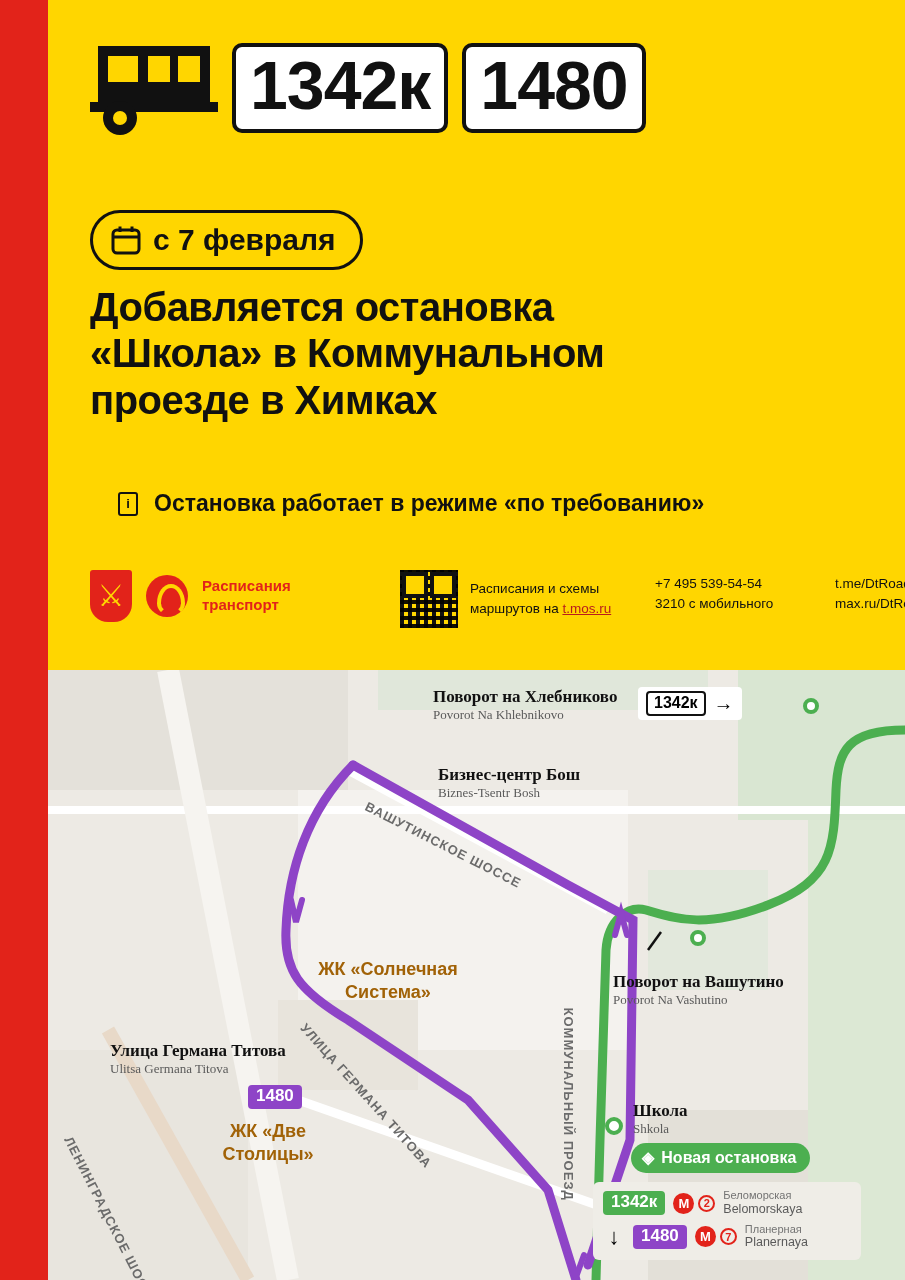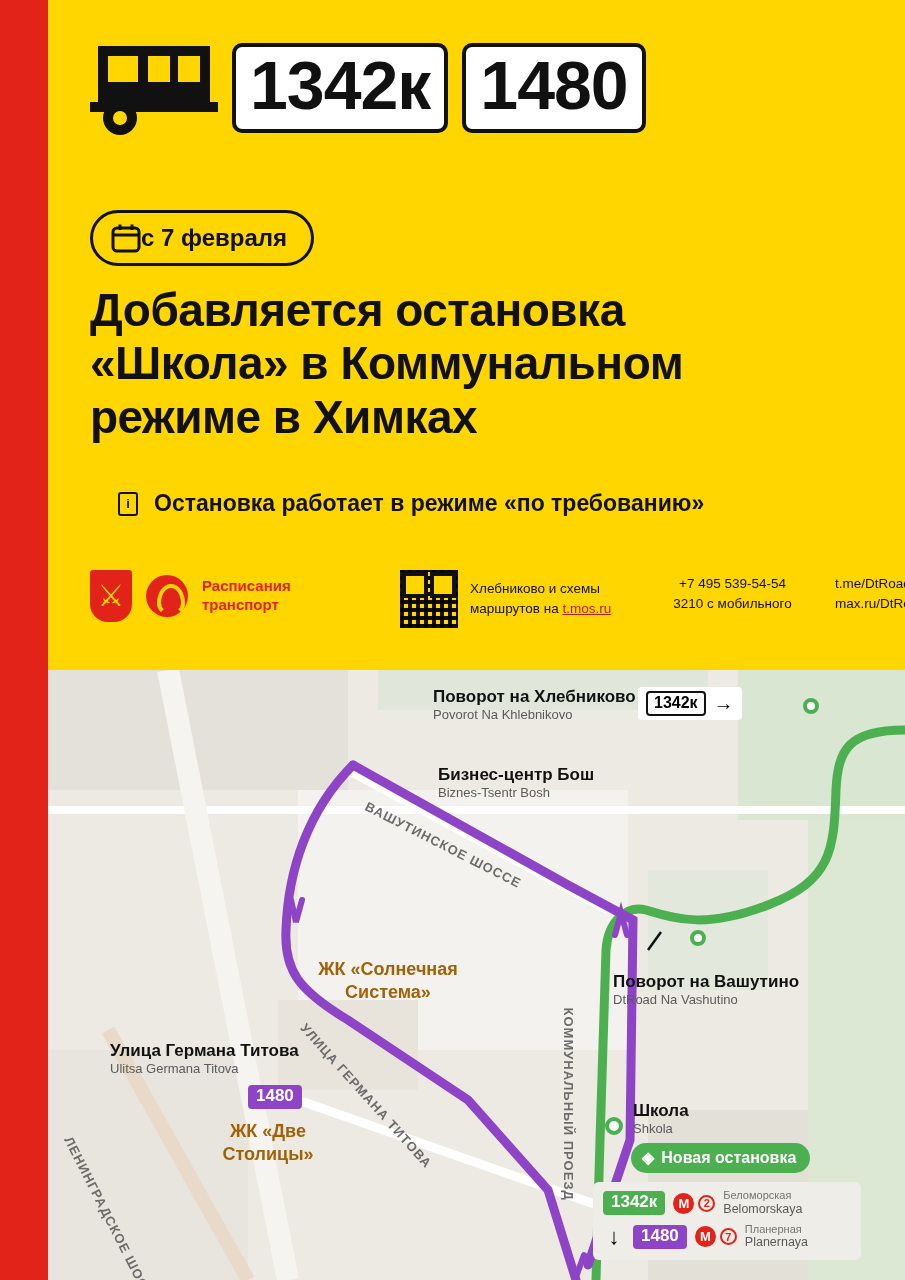--- a/index.html
+++ b/index.html
@@ -28,30 +28,30 @@
   }
   .bus-icon { width: 128px; height: 100px; }
   .route-badge {
     background: #fff; border: 4px solid #111; border-radius: 10px;
     font-size: 68px; font-weight: bold; color: #111;
     padding: 4px 14px 10px 14px; line-height: 1; letter-spacing: -1px;
   }
 
   .date-pill {
     position: absolute; left: 42px; top: 210px;
-    display: inline-flex; align-items: center; 
+    display: inline-flex; align-items: center; gap: 12px;
     border: 3px solid #111; border-radius: 34px;
     padding: 10px 24px 10px 18px;
-    font-size: 24px; font-weight: bold; color: #111;
+    font-size: 30px; font-weight: bold; color: #111;
   }
   .cal-icon { width: 30px; height: 30px; }
 
   .headline {
     position: absolute; left: 42px; top: 284px; width: 790px;
-    font-size: 46px; font-weight: bold; color: #111; line-height: 1.16;
+    font-size: 40px; font-weight: bold; color: #111; line-height: 1.16;
     letter-spacing: -0.5px;
   }
 
   .subnote {
     position: absolute; left: 70px; top: 490px;
     display: flex; align-items: center; gap: 16px;
     font-size: 23px; font-weight: bold; color: #111;
   }
   .info-icon {
     width: 20px; height: 24px; border: 2px solid #111; border-radius: 3px;
@@ -82,31 +82,31 @@
       repeating-linear-gradient(0deg,#111 0 4px,transparent 4px 8px);
       background-blend-mode: multiply; position: relative; }
   .qr::before, .qr::after {
     content:""; position:absolute; width:18px; height:18px; border:4px solid #111; background:#FFD600;
   }
   .qr::before { left: 2px; top: 2px; }
   .qr::after { right: 2px; top: 2px; }
   .qr-text { font-size: 13.5px; color: #111; line-height: 1.45; }
   .qr-text a { color: #b91c1c; }
 
-  .phone-block { position: absolute; left: 565px; top: 4px; font-size: 13.5px; color:#111; text-align:center; line-height:1.45; width: 155px;}
+  .phone-block { position: absolute; left: 565px; top: 4px; font-size: 13.5px; color:#111; text-align:left; line-height:1.45; width: 155px;}
   .tg-block { position: absolute; left: 745px; top: 4px; font-size: 13.5px; color:#111; line-height:1.45; }
 
   
   .map {
     position: absolute; left: 48px; top: 670px; width: 857px; height: 610px;
     background: #EDEAE4; overflow: hidden;
   }
   .map svg { position: absolute; left: 0; top: 0; }
 
-  .lbl { position: absolute; color: #111; }
+  .lbl { position: absolute; color: #111; font-family: Liberation Serif, serif; }
   .lbl .ru { font-size: 17px; font-weight: bold; line-height: 1.1; }
   .lbl .en { font-size: 13px; color: #5a5a5a; line-height: 1.25; }
 
   .badge-sm {
     display:inline-block; background:#fff; border:2px solid #111; border-radius:4px;
     font-size: 16px; font-weight: bold; padding: 1px 6px 2px; line-height: 1.1;
   }
   .badge-purple {
     display:inline-block; background:#8E44C7; color:#fff; border-radius:4px;
     font-size: 17px; font-weight: bold; padding: 2px 8px 3px; line-height: 1.1;
@@ -180,42 +180,42 @@
         <line x1="2" y1="12" x2="28" y2="12" stroke="#111" stroke-width="3"></line>
         <line x1="9" y1="1.5" x2="9" y2="7" stroke="#111" stroke-width="3"></line>
         <line x1="21" y1="1.5" x2="21" y2="7" stroke="#111" stroke-width="3"></line>
       </svg>
       <span>с 7 февраля</span>
     </div>
 
     <div class="headline">
       <div>Добавляется остановка</div>
       <div>«Школа» в Коммунальном</div>
-      <div>режиме в Химках</div>
+      <div>проезде в Химках</div>
     </div>
 
     <div class="subnote">
       <span class="info-icon">i</span>
       <span>Остановка работает в режиме «по требованию»</span>
     </div>
 
     <div class="footer">
       <div class="f-logos">
         <div class="coa">⚔</div>
         <div class="mt-mark"></div>
         <div class="mt-text">
           <div>Расписания</div>
           <div>транспорт</div>
         </div>
       </div>
 
       <div class="qr-block">
         <div class="qr"></div>
         <div class="qr-text">
-          <div>Хлебниково и схемы</div>
+          <div>Расписания и схемы</div>
           <div>
             <span>маршрутов на </span><a href="#">t.mos.ru</a>
           </div>
         </div>
       </div>
 
       <div class="phone-block">
         <div>+7 495 539-54-54</div>
         <div>3210 с мобильного</div>
       </div>
@@ -275,21 +275,21 @@
       <span style="font-size:20px;font-weight:bold;">→</span>
     </div>
 
     <div class="lbl" style="left:390px; top:96px;">
       <div class="ru">Бизнес-центр Бош</div>
       <div class="en">Biznes-Tsentr Bosh</div>
     </div>
 
     <div class="lbl" style="left:565px; top:285px;margin-top:18px;">
       <div class="ru">Поворот на Вашутино</div>
-      <div class="en">DtRoad Na Vashutino</div>
+      <div class="en">Povorot Na Vashutino</div>
     </div>
 
     <div class="lbl" style="left:62px; top:372px;">
       <div class="ru">Улица Германа Титова</div>
       <div class="en">Ulitsa Germana Titova</div>
     </div>
     <div style="position:absolute; left:200px; top:415px;">
       <span class="badge-purple">1480</span>
     </div>
 

